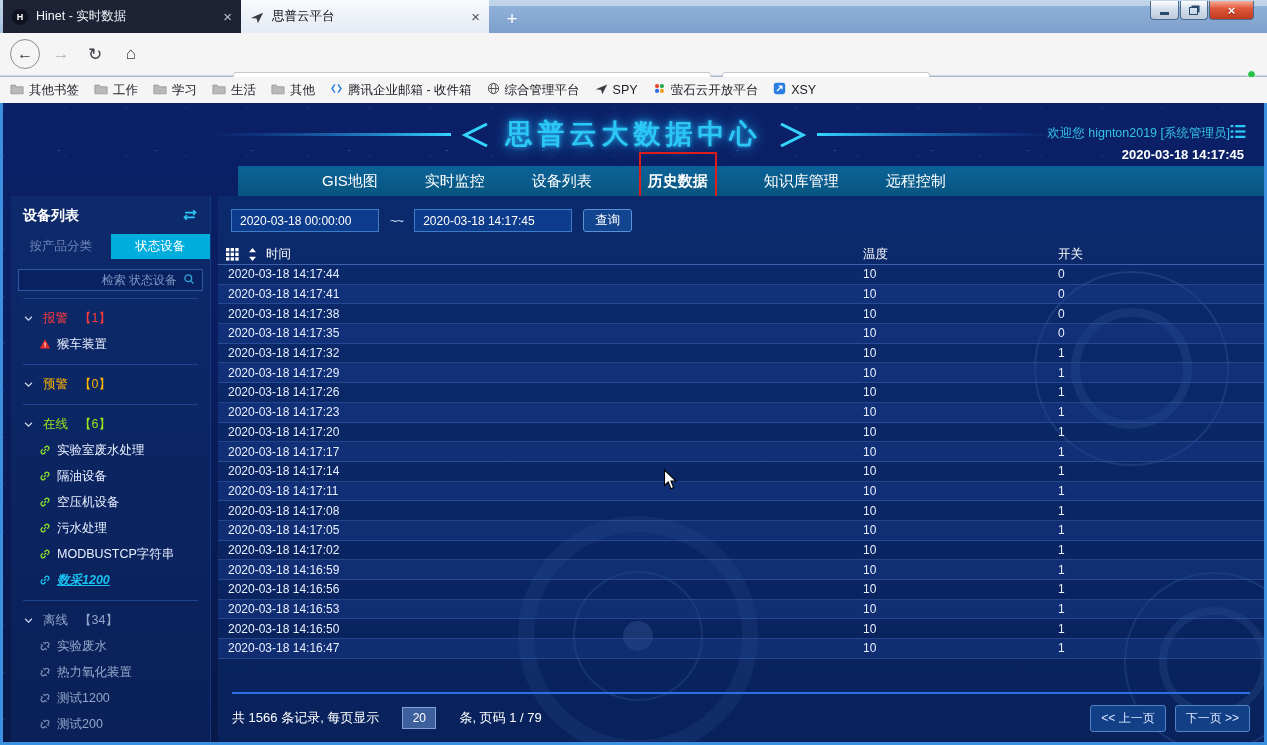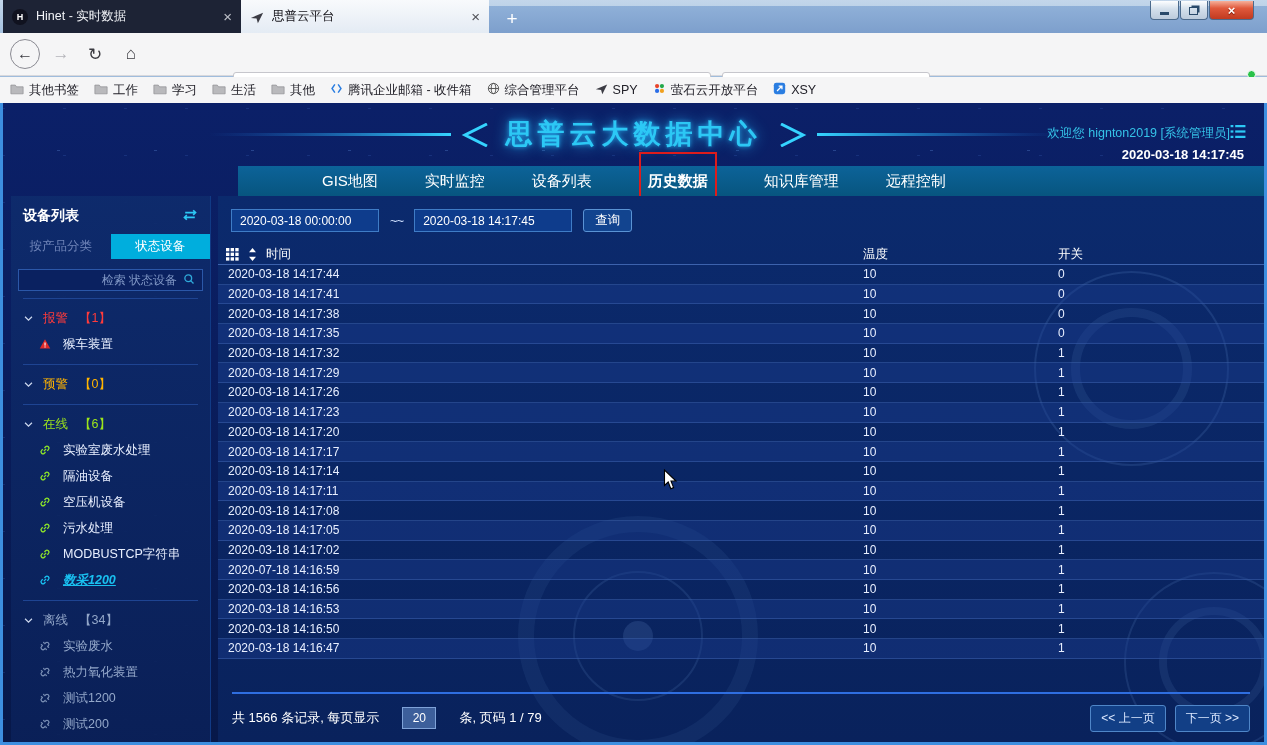--- a/index.html
+++ b/index.html
@@ -71,21 +71,21 @@
 .sb-tab.active{background:#00aedd;color:#fff;}
 .sb-search{margin:10px 7px 6px 7px;height:22px;background:#0a2160;border:1px solid #2b57a8;display:flex;align-items:center;padding:0 7px;gap:6px;}
 .sb-search input{flex:1;background:transparent;border:none;outline:none;color:#8fa6cc;font-size:12px;width:100%;font-family:inherit;text-align:right;}
 .sb-search input::placeholder{color:#7f96c4;}
 .sb-search .mag{color:#2fa8d8;margin-left:auto;flex:0 0 auto;}
 .device-tree{font-size:12.5px;}
 .tree-sep{height:1px;background:#1e4492;margin:7px 12px 7px 12px;}
 .tree-group{display:flex;align-items:center;gap:9px;padding:4px 12px;color:#c9d6f0;}
 .tree-group .chev{display:flex;color:#cdd8ee;}
 .g-count{margin-left:2px;}
-.tree-item{display:flex;align-items:center;gap:12px;padding:4.5px 12px 4.5px 28px;color:#e8efff;}
+.tree-item{display:flex;align-items:center;gap:6px;padding:4.5px 12px 4.5px 28px;color:#e8efff;}
 .tree-item .d-icon{display:flex;}
 .tree-item.online .d-icon{color:#8ce32a;}
 .tree-item.selected .d-icon{color:#19c0f0;}
 .tree-item.selected .d-label{color:#19c0f0;font-style:italic;text-decoration:underline;font-weight:bold;}
 .tree-item.offline{color:#93a7c9;}
 .tree-item.offline .d-icon{color:#7e93b8;}
 
 
 .main{position:absolute;left:215px;top:93px;right:0;bottom:0;background:linear-gradient(180deg,#0b2a6d,#09225c);overflow:hidden;}
 .ring{position:absolute;border-radius:50%;pointer-events:none;}
@@ -609,21 +609,21 @@
             <span class="tcell c0">2020-03-18 14:17:05</span>
             <span class="tcell c1">10</span>
             <span class="tcell c2">1</span>
           </div>
           <div class="trow">
             <span class="tcell c0">2020-03-18 14:17:02</span>
             <span class="tcell c1">10</span>
             <span class="tcell c2">1</span>
           </div>
           <div class="trow alt">
-            <span class="tcell c0">2020-07-18 14:16:59</span>
+            <span class="tcell c0">2020-03-18 14:16:59</span>
             <span class="tcell c1">10</span>
             <span class="tcell c2">1</span>
           </div>
           <div class="trow">
             <span class="tcell c0">2020-03-18 14:16:56</span>
             <span class="tcell c1">10</span>
             <span class="tcell c2">1</span>
           </div>
           <div class="trow alt">
             <span class="tcell c0">2020-03-18 14:16:53</span>

